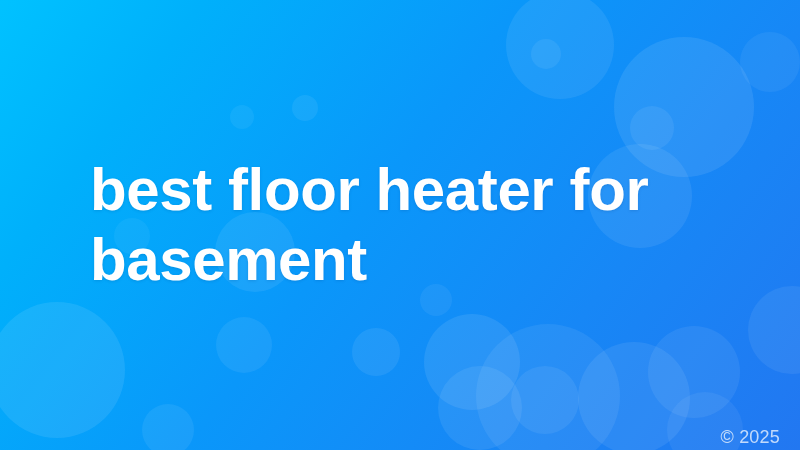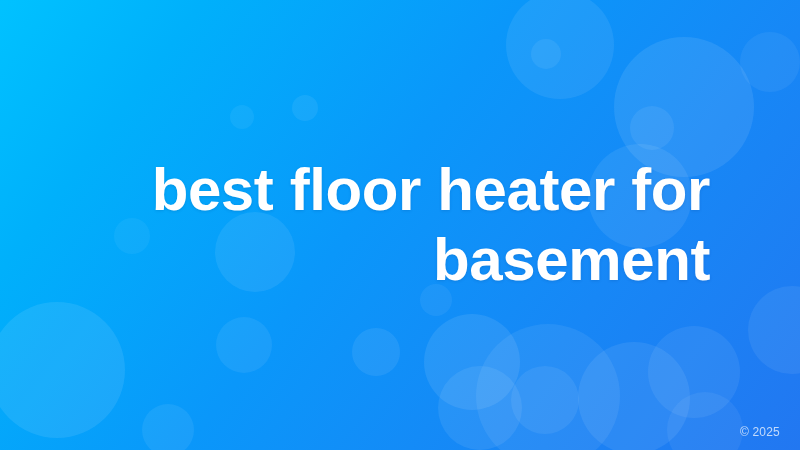--- a/index.html
+++ b/index.html
@@ -44,38 +44,38 @@
     flex-direction: column;
     align-items: center;
     justify-content: center;
     padding: 0 52px;
     box-sizing: border-box;
   }
   #headline {
     margin: 12px;
     width: 100%;
     max-width: 620px;
-    text-align: right;
+    text-align: left;
     color: #ffffff;
     font-family: "Liberation Sans", sans-serif;
     font-weight: bold;
     font-size: 60px;
     line-height: 1.16;
     letter-spacing: -0.4px;
     text-shadow: 0 1px 3px rgba(0, 52, 110, 0.16);
   }
 
   
   #copyright {
     position: absolute;
     right: 20px;
-    bottom: 12px;
+    bottom: 4px;
     color: rgba(255, 255, 255, 0.72);
     font-family: "Liberation Sans", sans-serif;
-    font-size: 12px;
+    font-size: 18px;
     font-weight: normal;
     letter-spacing: 0.2px;
     line-height: 1;
   }
 </style>
 </head>
 <body>
 
 <div id="banner">
 

